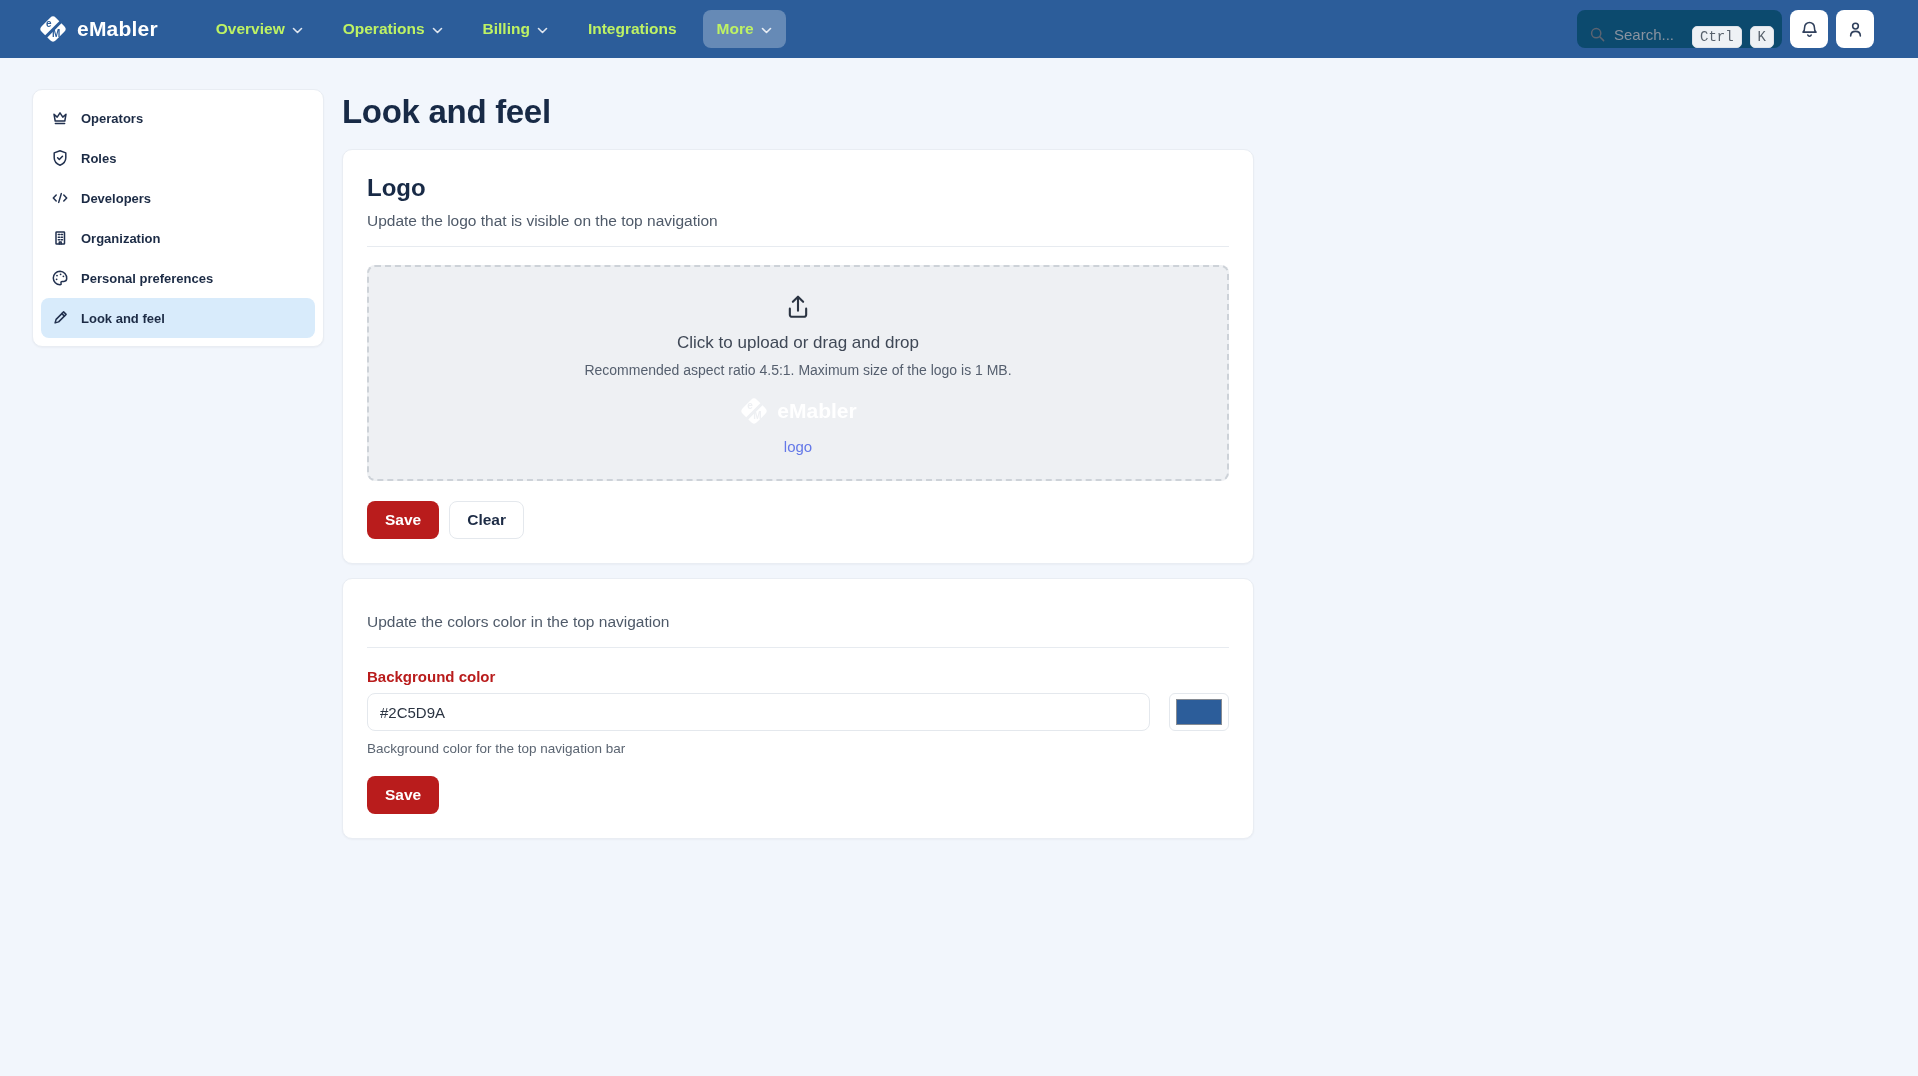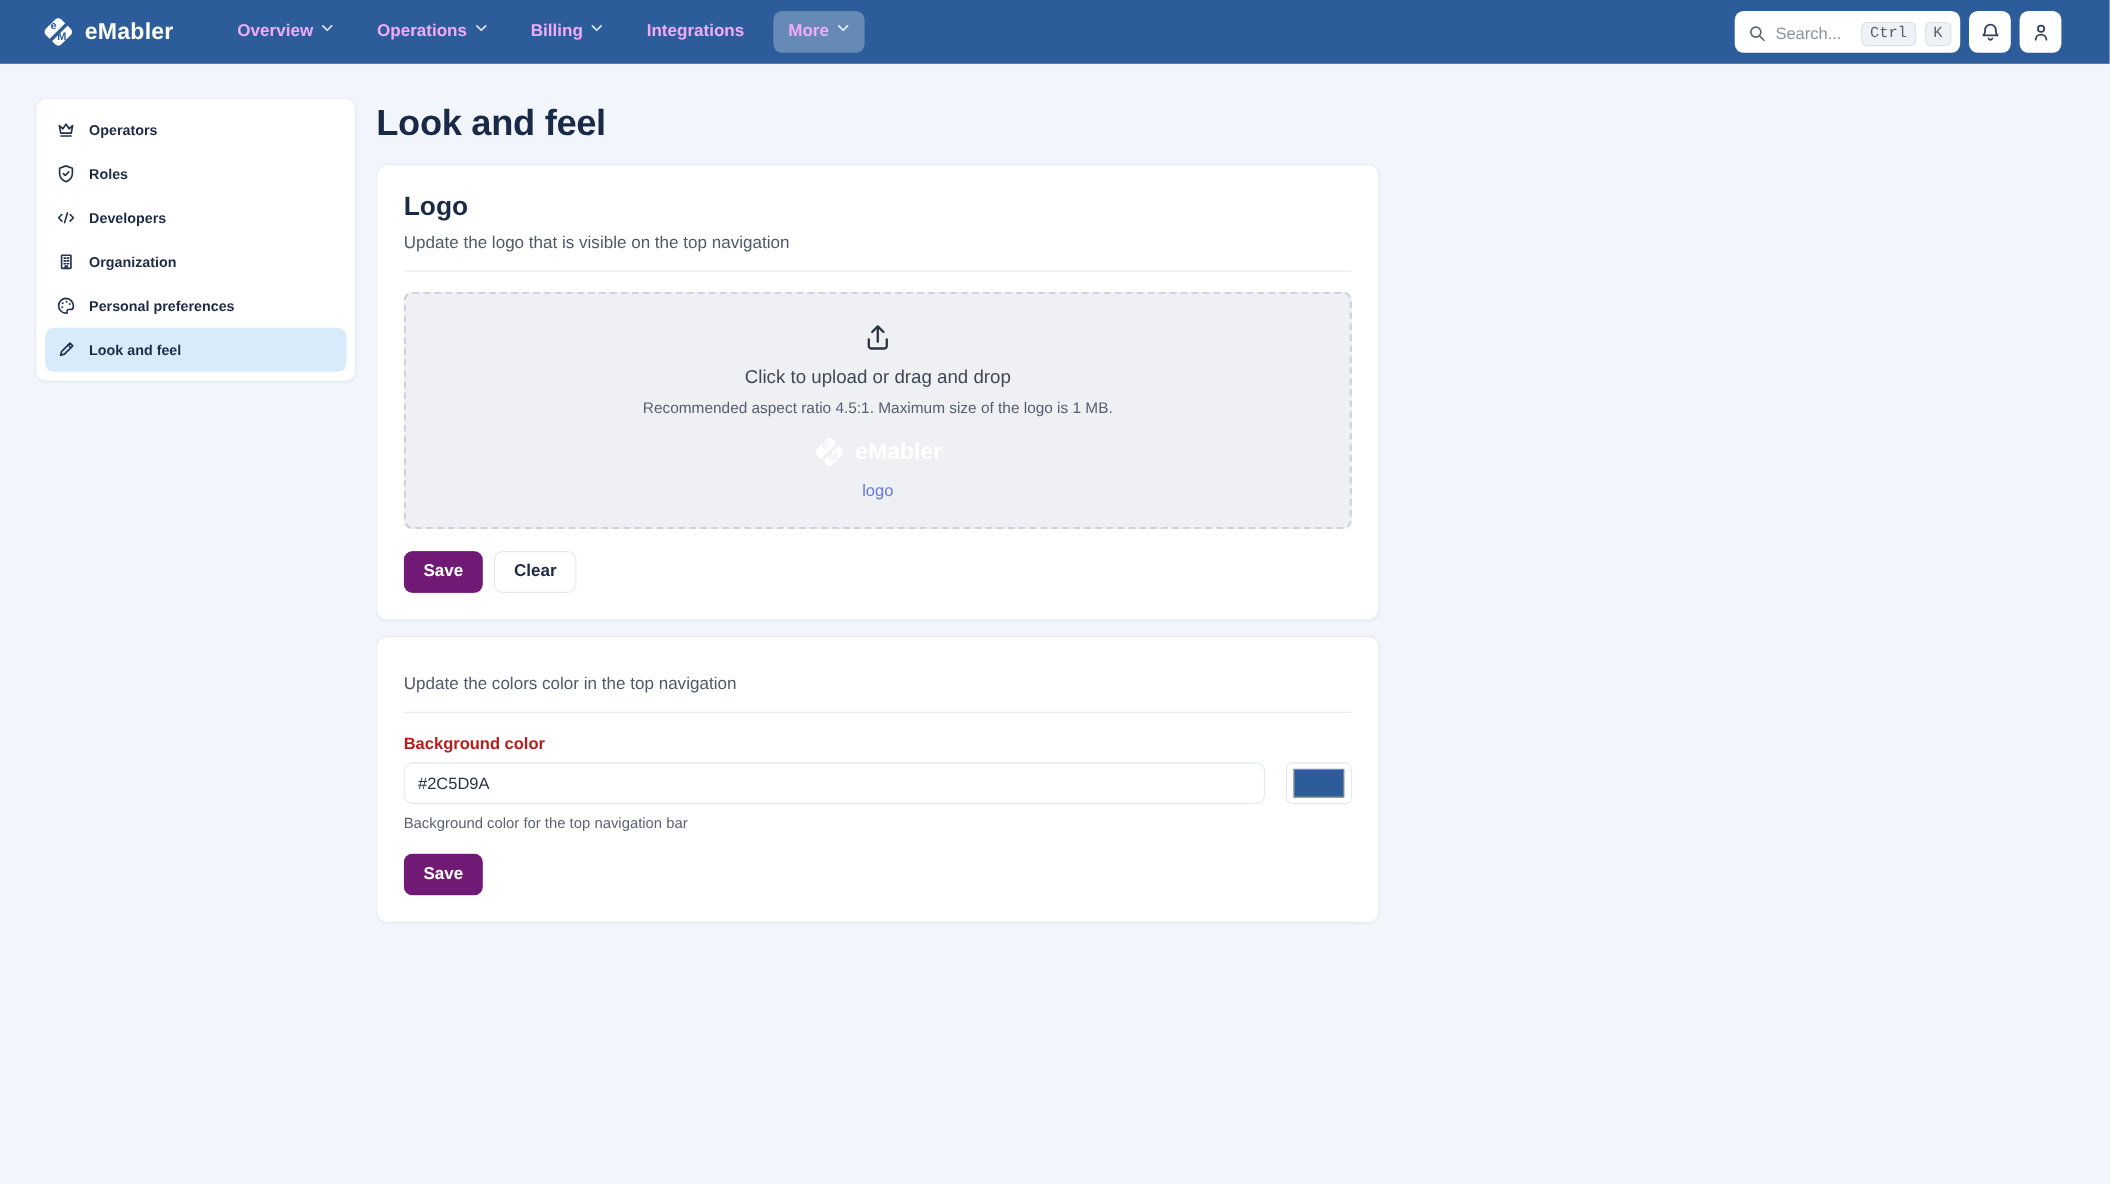--- a/index.html
+++ b/index.html
@@ -9,25 +9,25 @@
   
   .topnav { height:58px; display:flex; align-items:center; padding:0 44px 0 38px; }
   .brand { display:flex; align-items:center; gap:9px; margin-right:44px; }
   .diamond-wrap { position:relative; width:30px; height:30px; flex:0 0 auto; }
   .diamond { position:absolute; left:5px; top:5px; width:20px; height:20px; background:#fff; border-radius:4px; transform:rotate(45deg); }
   .diamond-stripe { position:absolute; left:2px; top:14px; width:26px; height:2.5px; background:#2C5D9A; transform:rotate(-45deg); }
   .diamond-e { position:absolute; left:8px; top:4px; font-size:10px; font-weight:700; color:#2C5D9A; }
   .diamond-m { position:absolute; left:14px; top:14px; font-size:10px; font-weight:700; color:#2C5D9A; }
   .brand-name { color:#fff; font-size:21px; font-weight:700; letter-spacing:.2px; }
   .nav-items { display:flex; align-items:center; gap:12px; }
-  .nav-item { display:flex; align-items:flex-start; gap:7px; color:#f0abfc; font-size:15.5px; font-weight:600; padding:10px 14px; border-radius:8px; cursor:pointer; white-space:nowrap; }
+  .nav-item { display:flex; align-items:center; gap:7px; color:#bef264; font-size:15.5px; font-weight:600; padding:10px 14px; border-radius:8px; cursor:pointer; white-space:nowrap; }
   .nav-item.active { background:rgba(255,255,255,0.28); }
   .nav-item .chev { display:flex; opacity:.85; margin-top:2px; }
   .nav-right { margin-left:auto; display:flex; align-items:center; gap:8px; }
-  .searchbox { display:flex; align-items:center; gap:8px; background:#ffffff; border-radius:8px; height:38px; width:205px; padding:3px 8px 0 12px; }
+  .searchbox { display:flex; align-items:flex-start; gap:8px; background:#0c4a6e; border-radius:8px; height:38px; width:205px; padding:16px 8px 0 12px; }
   .searchbox .ph { color:#8a93a0; font-size:15px; flex:1; border:none; outline:none; background:transparent; font-family:"Liberation Sans",sans-serif; width:70px; }
   .searchbox .ph::placeholder { color:#8a93a0; }
   .kbd { font-family:"Liberation Mono", monospace; font-size:14px; color:#57606b; background:#eef1f5; border:1px solid #dde2e9; border-radius:5px; padding:2px 7px; }
   .icon-btn { width:38px; height:38px; background:#fff; border:none; border-radius:8px; display:flex; align-items:center; justify-content:center; cursor:pointer; }
 
   
   .layout { display:flex; align-items:flex-start; gap:18px; padding:31px 0 0 32px; }
 
   
   .sidebar { width:292px; background:#fff; border:1px solid #e9edf3; border-radius:10px; padding:8px; box-shadow:0 1px 2px rgba(16,24,40,.04); }
@@ -49,21 +49,21 @@
   .dz-hint { margin-top:9px; font-size:14px; color:#555f6e; }
   .dz-preview { margin-top:18px; display:flex; align-items:center; gap:8px; }
   .dz-preview .diamond { background:#fff; }
   .dz-preview .diamond-stripe { background:#eef0f3; }
   .dz-preview .diamond-e, .dz-preview .diamond-m { color:#eef0f3; }
   .dz-brand-name { color:#fff; font-size:21px; font-weight:700; }
   .dz-link { margin-top:12px; font-size:15px; color:#6478e8; cursor:pointer; text-decoration:none; }
 
   .btn-row { display:flex; gap:10px; margin-top:20px; }
   .btn { font-family:"Liberation Sans",sans-serif; font-size:15.5px; font-weight:600; border-radius:8px; padding:9px 17px; cursor:pointer; border:1px solid transparent; }
-  .btn-primary { background:#701a75; color:#fff; }
+  .btn-primary { background:#b91c1c; color:#fff; }
   .btn-secondary { background:#fff; color:#1c2b45; border-color:#e4e8ed; }
 
   
   .field-label { margin-top:20px; font-size:15px; font-weight:700; color:#b91c1c; }
   .field-row { display:flex; align-items:center; gap:19px; margin-top:8px; }
   .text-input { flex:1; height:38px; border:1px solid #e4e8ed; border-radius:8px; padding:0 12px; font-size:15px; color:#2b3442; font-family:"Liberation Sans",sans-serif; outline:none; background:#fff; }
   .color-well { width:60px; height:38px; border:1px solid #e4e8ed; border-radius:6px; background:#fff; padding:5px 6px; cursor:pointer; }
   .color-swatch { width:100%; height:100%; border:1px solid #858b93; }
   .help-text { margin-top:10px; font-size:13.5px; color:#5b6572; }
 

